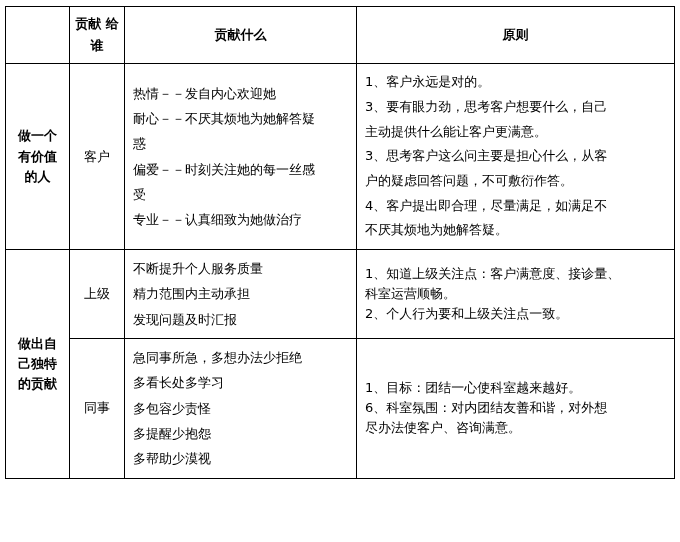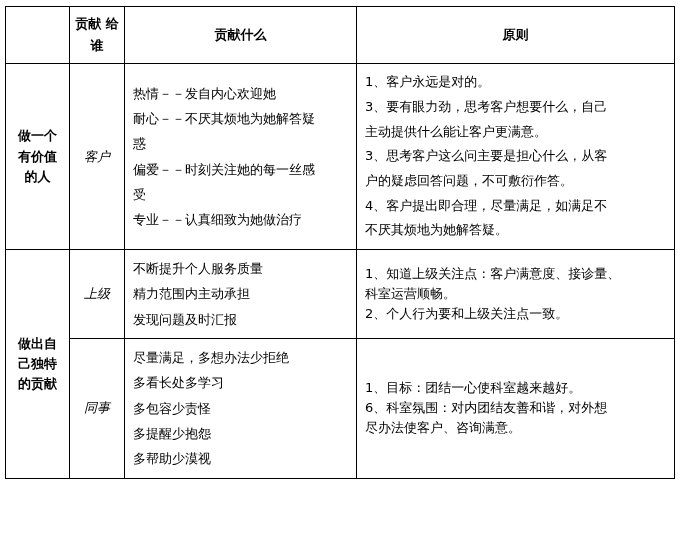--- a/index.html
+++ b/index.html
@@ -59,21 +59,20 @@
     line-height: 1.9;
     padding-left: 3px;
     padding-right: 3px;
   }
   .rowlabel .ln { display: block; white-space: nowrap; }
   .whocell {
     text-align: center;
     font-size: 13.5px;
     padding-left: 2px;
     padding-right: 2px;
-    font-style: italic;
   }
   .cellbody {
     font-size: 13.5px;
     line-height: 1.75;
   }
   .cellbody .ln {
     display: block;
   }
   .cellbody.loose .ln { line-height: 1.95; }
   .principle .ln {
@@ -145,21 +144,21 @@
         <td class="cellbody principle">
           <span class="ln">1、知道上级关注点：客户满意度、接诊量、</span>
           <span class="ln">科室运营顺畅。</span>
           <span class="ln">2、个人行为要和上级关注点一致。</span>
         </td>
       </tr>
 
       <tr>
         <td class="whocell">同事</td>
         <td class="cellbody loose">
-          <span class="ln">尽量满足，多想办法少拒绝</span>
+          <span class="ln">急同事所急，多想办法少拒绝</span>
           <span class="ln">多看长处多学习</span>
           <span class="ln">多包容少责怪</span>
           <span class="ln">多提醒少抱怨</span>
           <span class="ln">多帮助少漠视</span>
         </td>
         <td class="cellbody principle">
           <span class="ln">1、目标：团结一心使科室越来越好。</span>
           <span class="ln">6、科室氛围：对内团结友善和谐，对外想</span>
           <span class="ln">尽办法使客户、咨询满意。</span>
         </td>

